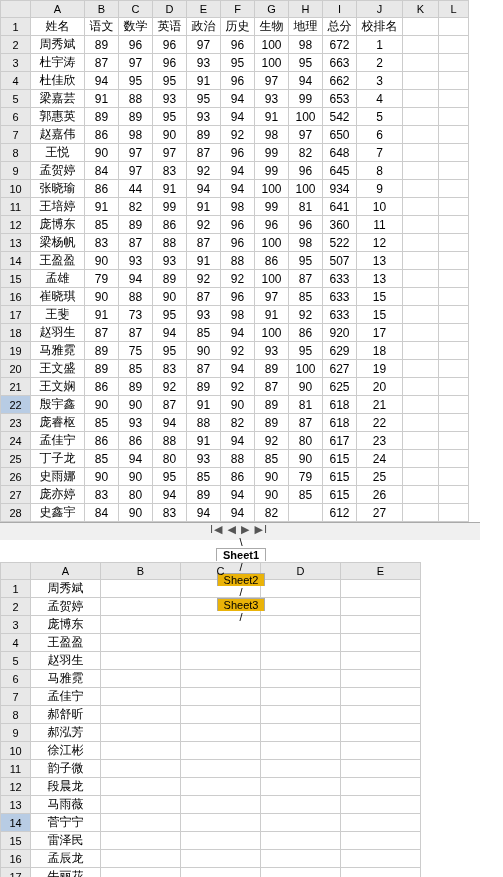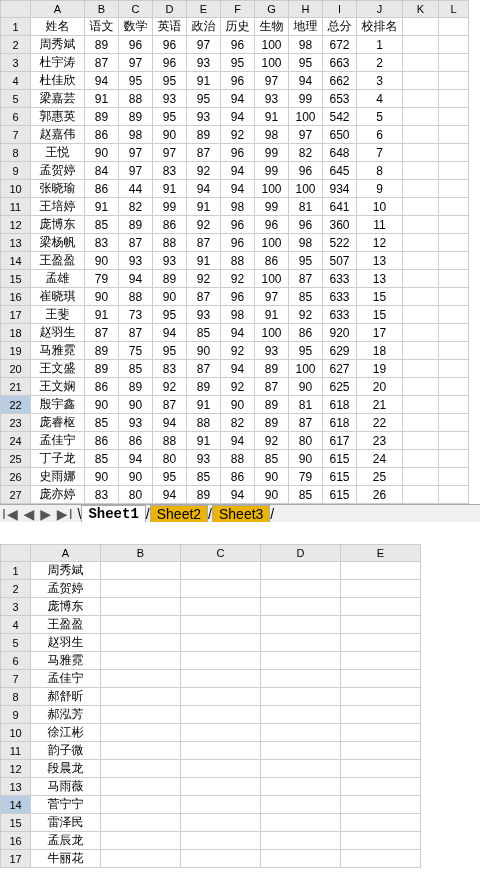--- a/index.html
+++ b/index.html
@@ -44,36 +44,37 @@
   .top-sheet .colK   { width: 36px; }
   .top-sheet .colL   { width: 30px; }
 
   .bot-sheet .colA   { width: 70px; }
   .bot-sheet .colw   { width: 80px; }
 
   .tabbar {
     display: flex;
     align-items: center;
     height: 18px;
-    font-size: 14px;
+    font-size: 11px;
     background: #f0f0f0;
     border-top: 1px solid #aaa;
     padding-left: 2px;
     width: 480px;
+    flex-direction: column;
   }
   .tabnav { font-family: Arial; color: #555; letter-spacing: 1px; margin-right: 4px; cursor: pointer; }
   .tab {
     border: 1px solid #aaa;
     border-bottom: none;
     padding: 0 6px;
     background: #eab308;
     cursor: pointer;
     font-family: Arial, sans-serif;
   }
-  .tab.active { background: #fff; font-weight: bold; font-family: Liberation Mono, monospace; }
+  .tab.active { background: #fff; font-weight: bold; }
   .blank-text { text-align: left; padding-left: 4px; }
   .wrapper { position: relative; }
   .gap { height: 22px; }
 </style>
 </head>
 <body class="wrapper">
 
 <table class="sheet top-sheet">
   <thead>
     <tr>
@@ -488,20 +489,35 @@
         <td class="cell">庞亦婷</td>
         <td class="cell">83</td>
         <td class="cell">80</td>
         <td class="cell">94</td>
         <td class="cell">89</td>
         <td class="cell">94</td>
         <td class="cell">90</td>
         <td class="cell">85</td>
         <td class="cell">615</td>
         <td class="cell">26</td>
+        <td class="cell"></td>
+        <td class="cell"></td>
+      </tr>
+      <tr>
+        <td class="rowhdr">28</td>
+        <td class="cell">史鑫宇</td>
+        <td class="cell">84</td>
+        <td class="cell">90</td>
+        <td class="cell">83</td>
+        <td class="cell">94</td>
+        <td class="cell">94</td>
+        <td class="cell">82</td>
+        <td class="cell"></td>
+        <td class="cell">612</td>
+        <td class="cell">27</td>
         <td class="cell"></td>
         <td class="cell"></td>
       </tr>
     </tbody>
 </table>
 
 <div class="tabbar">
   <span class="tabnav">I◀ ◀ ▶ ▶I</span>
   <span>\</span>
   <span class="tab active">Sheet1</span>

